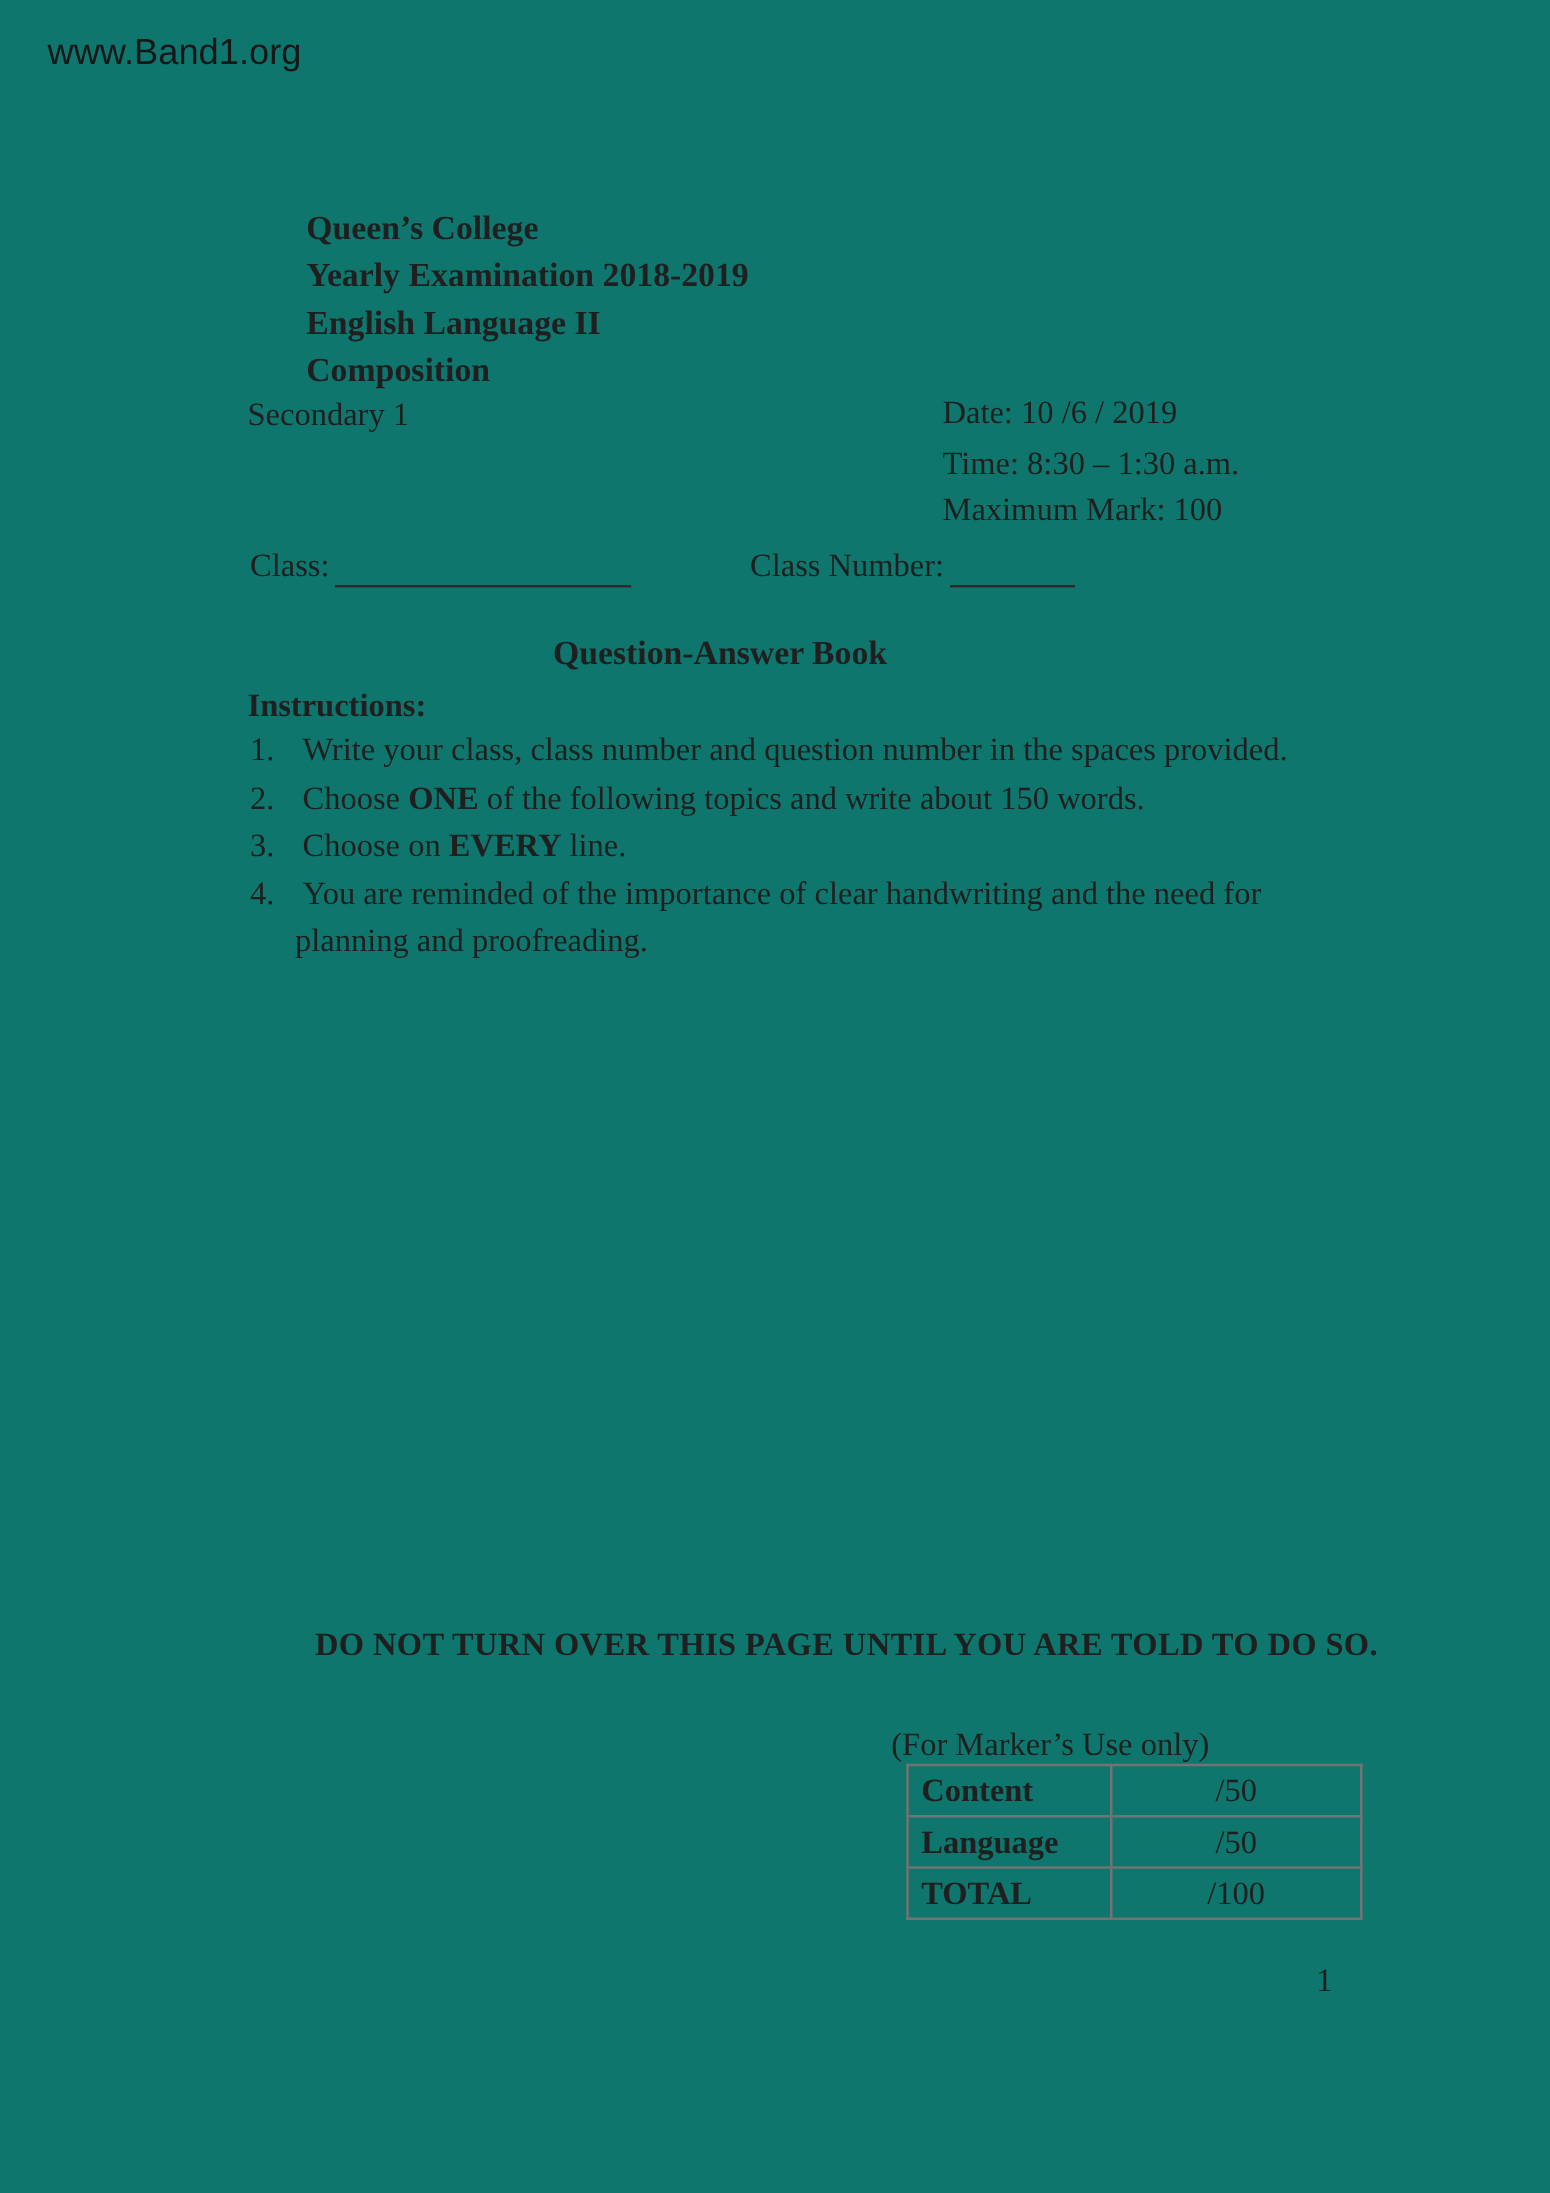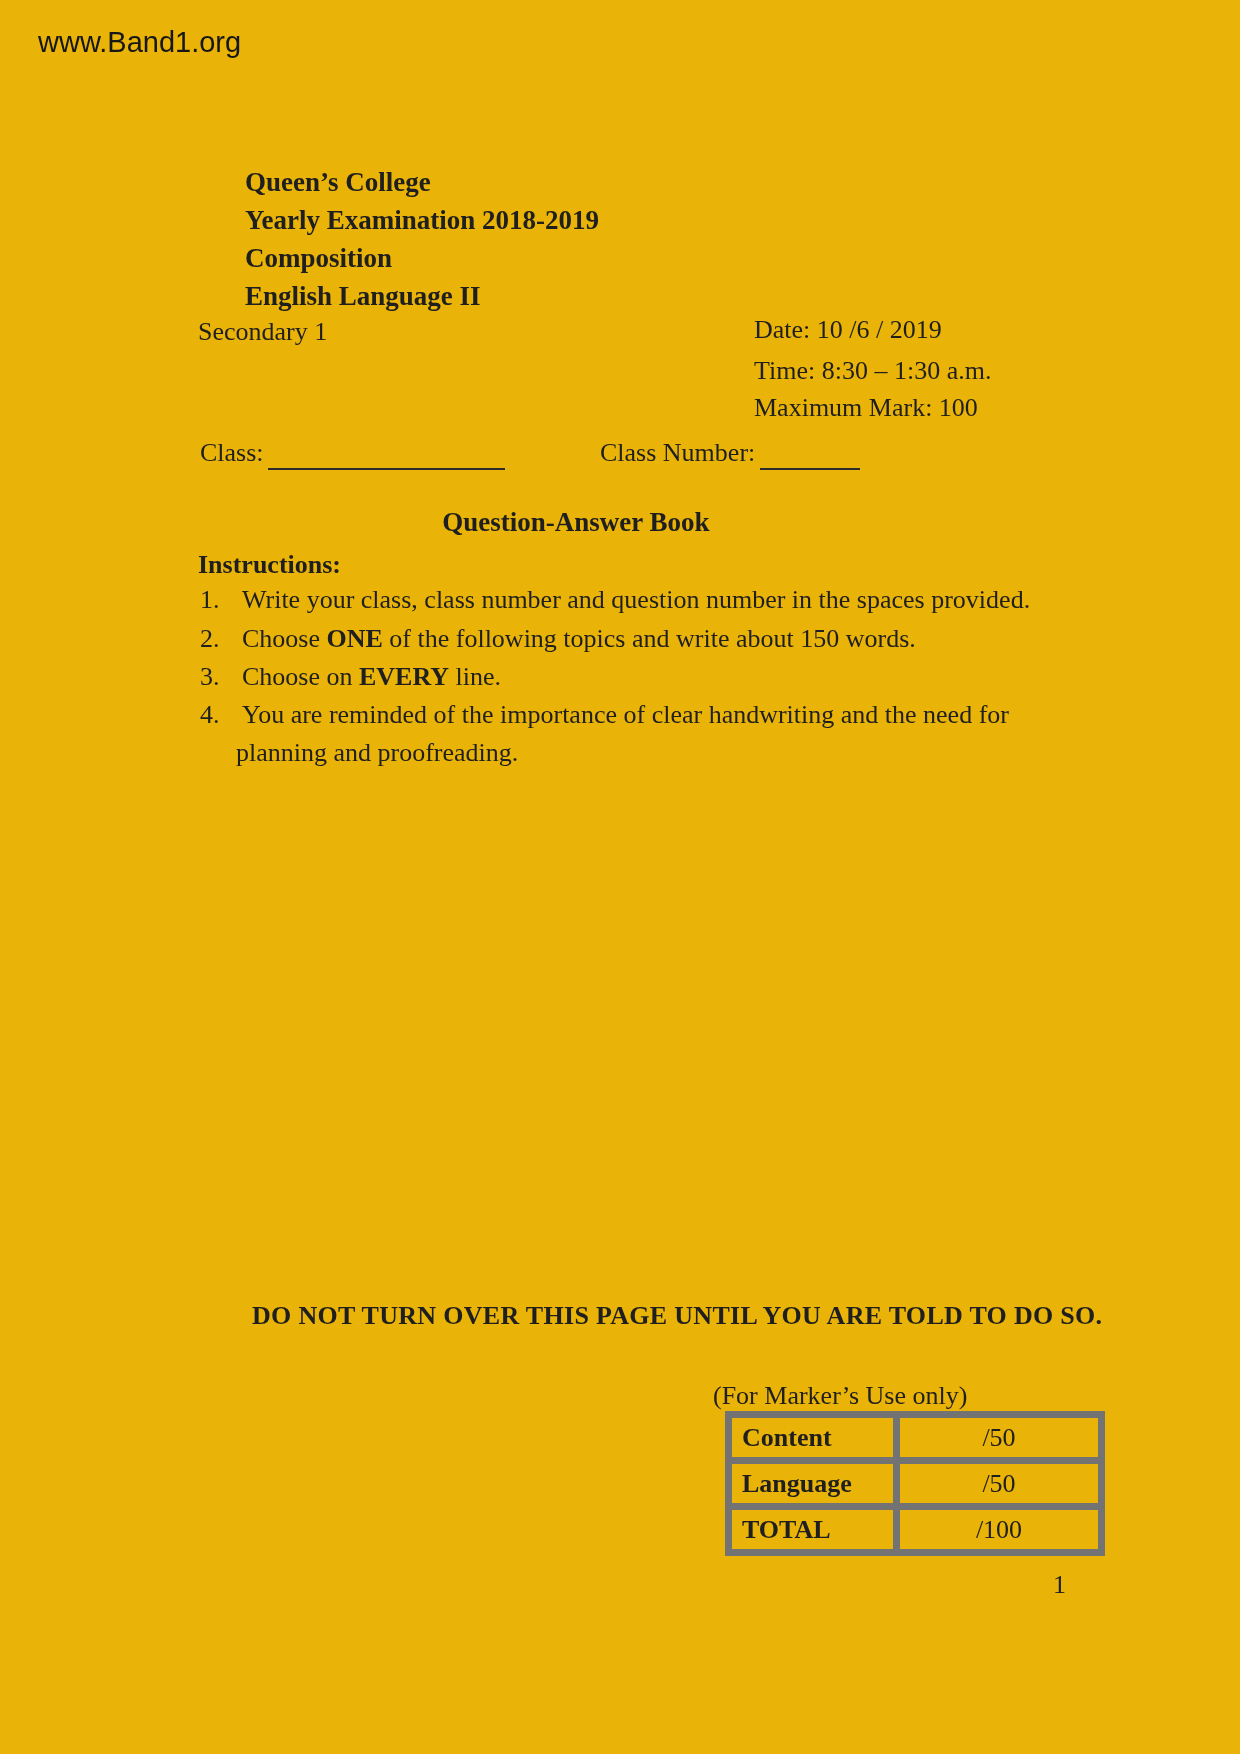--- a/index.html
+++ b/index.html
@@ -4,21 +4,21 @@
 <style>
   html, body {
     margin: 0;
     padding: 0;
     background: #ffffff;
   }
   .page {
     position: relative;
     width: 1240px;
     height: 1754px;
-    background: #eab308;
+    background: #0f766e;
     color: #1f1f1f;
     font-family: "Liberation Serif", "DejaVu Serif", serif;
     overflow: hidden;
   }
   .abs { position: absolute; }
 
   .watermark {
     top: 26px;
     left: 38px;
     font-family: "Liberation Sans", "DejaVu Sans", sans-serif;
@@ -74,21 +74,21 @@
 
   .marker-caption { top: 1380px; left: 713px; }
 
   .marker-table {
     position: absolute;
     top: 1411px;
     left: 725px;
     border-collapse: collapse;
   }
   .marker-table td {
-    border: 7px solid #737373;
+    border: 2px solid #737373;
     font-size: 26px;
     height: 37px;
     color: #1f1f1f;
   }
   .marker-table td.lbl { width: 150px; padding-left: 10px; font-weight: bold; }
   .marker-table td.val { width: 196px; text-align: center; }
 
   .page-number { top: 1569px; left: 1053px; }
 
   b { font-weight: bold; }
@@ -96,22 +96,22 @@
 </head>
 <body>
 
 <div class="page">
 
   <div class="abs watermark">www.Band1.org</div>
 
   <div class="abs title-block">
     <div>Queen’s College</div>
     <div>Yearly Examination 2018-2019</div>
+    <div>English Language II</div>
     <div>Composition</div>
-    <div>English Language II</div>
   </div>
 
   <div class="abs body-text level">Secondary 1</div>
 
   <div class="abs body-text date-line">Date: 10 /6 / 2019</div>
   <div class="abs body-text time-line">Time: 8:30 – 1:30 a.m.</div>
   <div class="abs body-text mark-line">Maximum Mark: 100</div>
 
   <div class="abs body-text class-label">Class:</div>
   <div class="abs class-line"></div>

